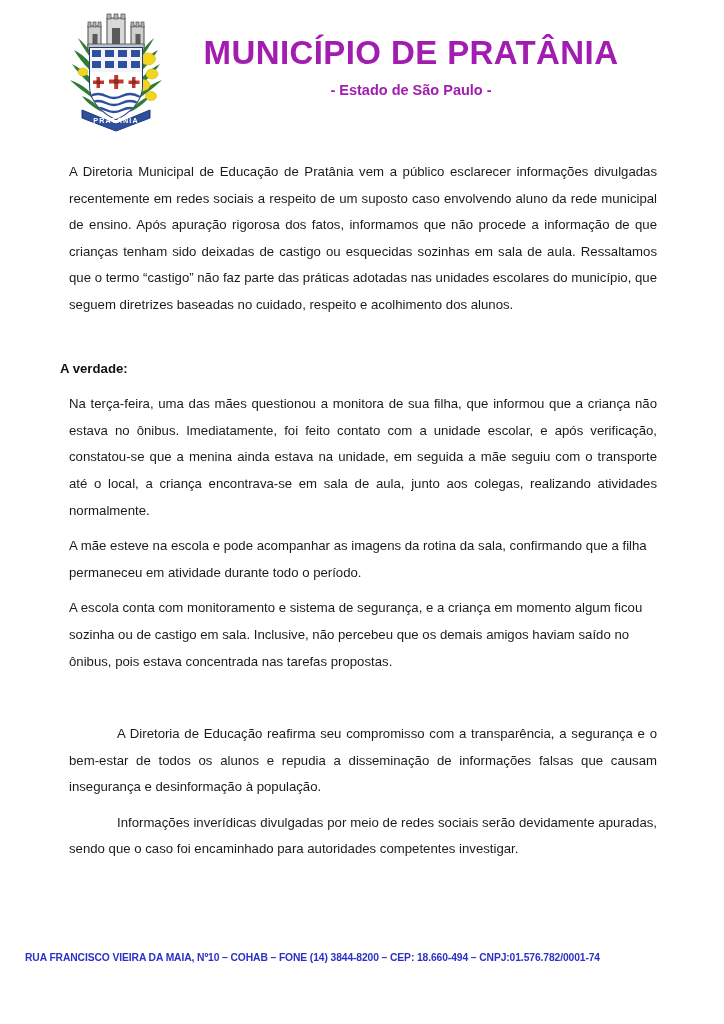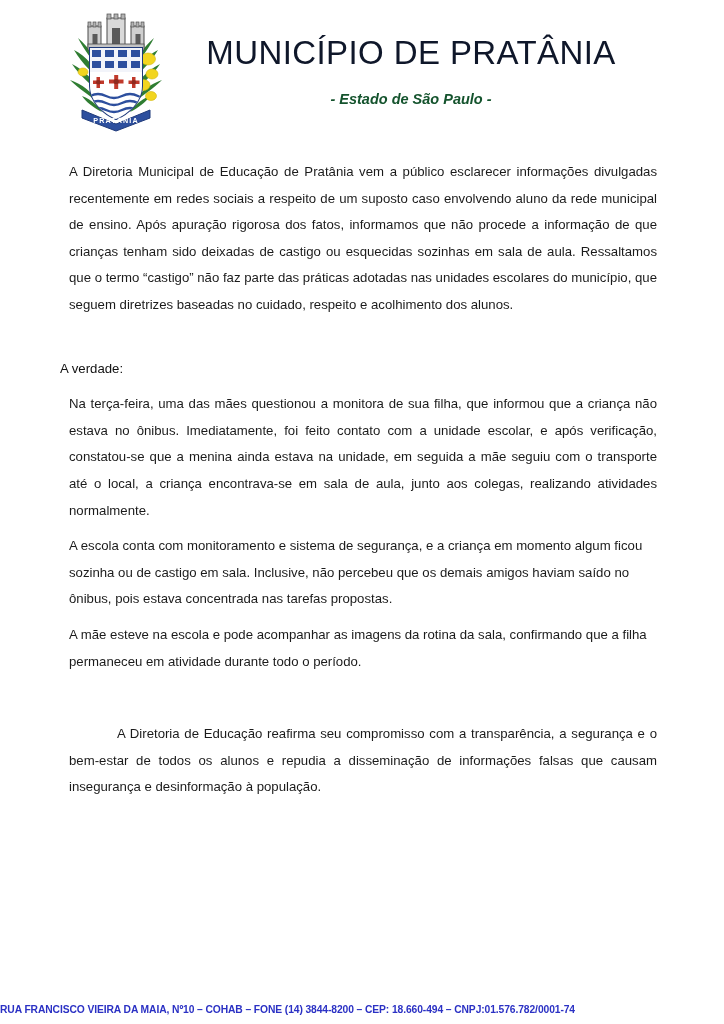--- a/index.html
+++ b/index.html
@@ -31,32 +31,31 @@
   }
   .header-titles {
     position: absolute;
     left: 176px;
     top: 36px;
     width: 470px;
     text-align: center;
   }
   .muni-title {
     font-size: 33px;
-    font-weight: normal;
+    font-weight: bold;
     letter-spacing: 0.4px;
     line-height: 1.06;
-    color: #0f172a;
+    color: #a21caf;
     white-space: nowrap;
   }
   .state-sub {
-    margin-top: 20px;
+    margin-top: 11px;
     font-size: 14.5px;
     font-weight: bold;
-    font-style: italic;
-    color: #14532d;
+    color: #a21caf;
   }
 
   
   .doc {
     position: absolute;
     left: 60px;
     top: 150px;
     width: 606px;
   }
   .nota-title {
@@ -74,33 +73,33 @@
     text-align: justify;
     text-justify: inter-word;
     color: #1b1b1b;
   }
   p.para.nojust { text-align: left; }
   p.para.indent { text-indent: 48px; }
   .gap-sm { height: 26px; }
   .gap-md { height: 28px; }
   .section-label {
     font-size: 13.2px;
-    font-weight: normal;
+    font-weight: bold;
     line-height: 26.6px;
     margin: 0;
     color: #111;
   }
 
   
   .footer {
     position: absolute;
     left: 0;
-    top: 1004px;
+    top: 952px;
     width: 600px;
-    text-align: left;
+    text-align: right;
   }
   .footer-line {
     font-size: 10.3px;
     font-weight: bold;
     color: #2b31c4;
     letter-spacing: -0.1px;
     white-space: nowrap;
   }
 </style>
 </head>
@@ -220,28 +219,29 @@
 
 
   <p class="para">A Diretoria Municipal de Educação de Pratânia vem a público esclarecer informações divulgadas recentemente em redes sociais a respeito de um suposto caso envolvendo aluno da rede municipal de ensino. Após apuração rigorosa dos fatos, informamos que não procede a informação de que crianças tenham sido deixadas de castigo ou esquecidas sozinhas em sala de aula. Ressaltamos que o termo “castigo” não faz parte das práticas adotadas nas unidades escolares do município, que seguem diretrizes baseadas no cuidado, respeito e acolhimento dos alunos.</p>
 
   <div class="gap-md"></div>
 
   <div class="section-label">A verdade:</div>
 
   <p class="para">Na terça-feira, uma das mães questionou a monitora de sua filha, que informou que a criança não estava no ônibus. Imediatamente, foi feito contato com a unidade escolar, e após verificação, constatou-se que a menina ainda estava na unidade, em seguida a mãe seguiu com o transporte até o local, a criança encontrava-se em sala de aula, junto aos colegas, realizando atividades normalmente.</p>
 
+  <p class="para nojust">A mãe esteve na escola e pode acompanhar as imagens da rotina da sala, confirmando que a filha permaneceu em atividade durante todo o período.</p>
+
   <p class="para nojust">A escola conta com monitoramento e sistema de segurança, e a criança em momento algum ficou sozinha ou de castigo em sala. Inclusive, não percebeu que os demais amigos haviam saído no ônibus, pois estava concentrada nas tarefas propostas.</p>
 
-  <p class="para nojust">A mãe esteve na escola e pode acompanhar as imagens da rotina da sala, confirmando que a filha permaneceu em atividade durante todo o período.</p>
-
   <div class="gap-md"></div>
 
   <p class="para indent">A Diretoria de Educação reafirma seu compromisso com a transparência, a segurança e o bem-estar de todos os alunos e repudia a disseminação de informações falsas que causam insegurança e desinformação à população.</p>
 
+  <p class="para indent">Informações inverídicas divulgadas por meio de redes sociais serão devidamente apuradas, sendo que o caso foi encaminhado para autoridades competentes investigar.</p>
 
   <div class="gap-sm"></div>
 
 </div>
 
 <div class="footer">
   <div class="footer-line">RUA FRANCISCO VIEIRA DA MAIA, Nº10 – COHAB – FONE (14) 3844-8200 – CEP: 18.660-494 – CNPJ:01.576.782/0001-74</div>
 </div>
 
 </body></html>

